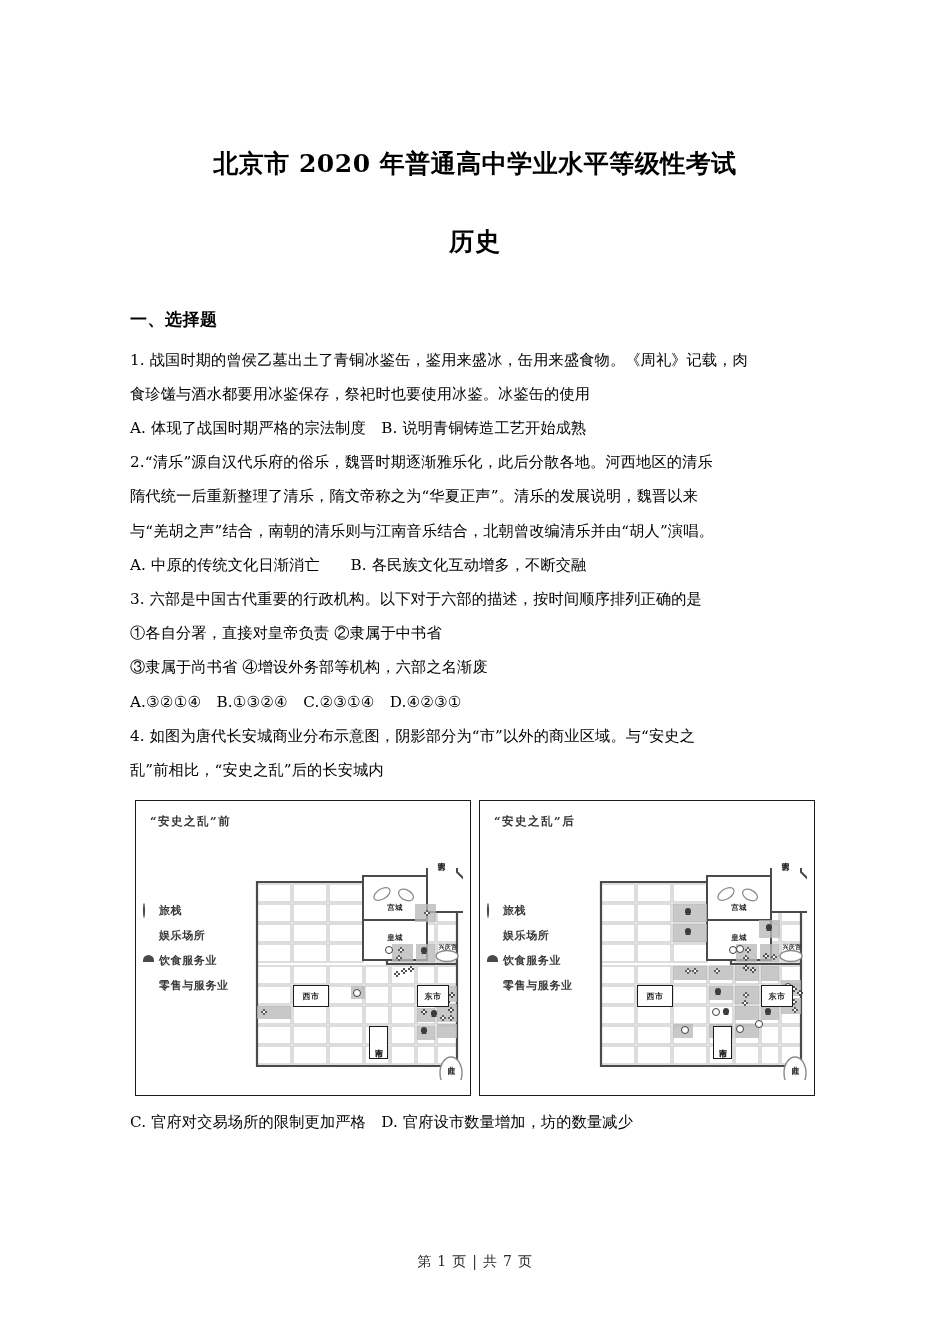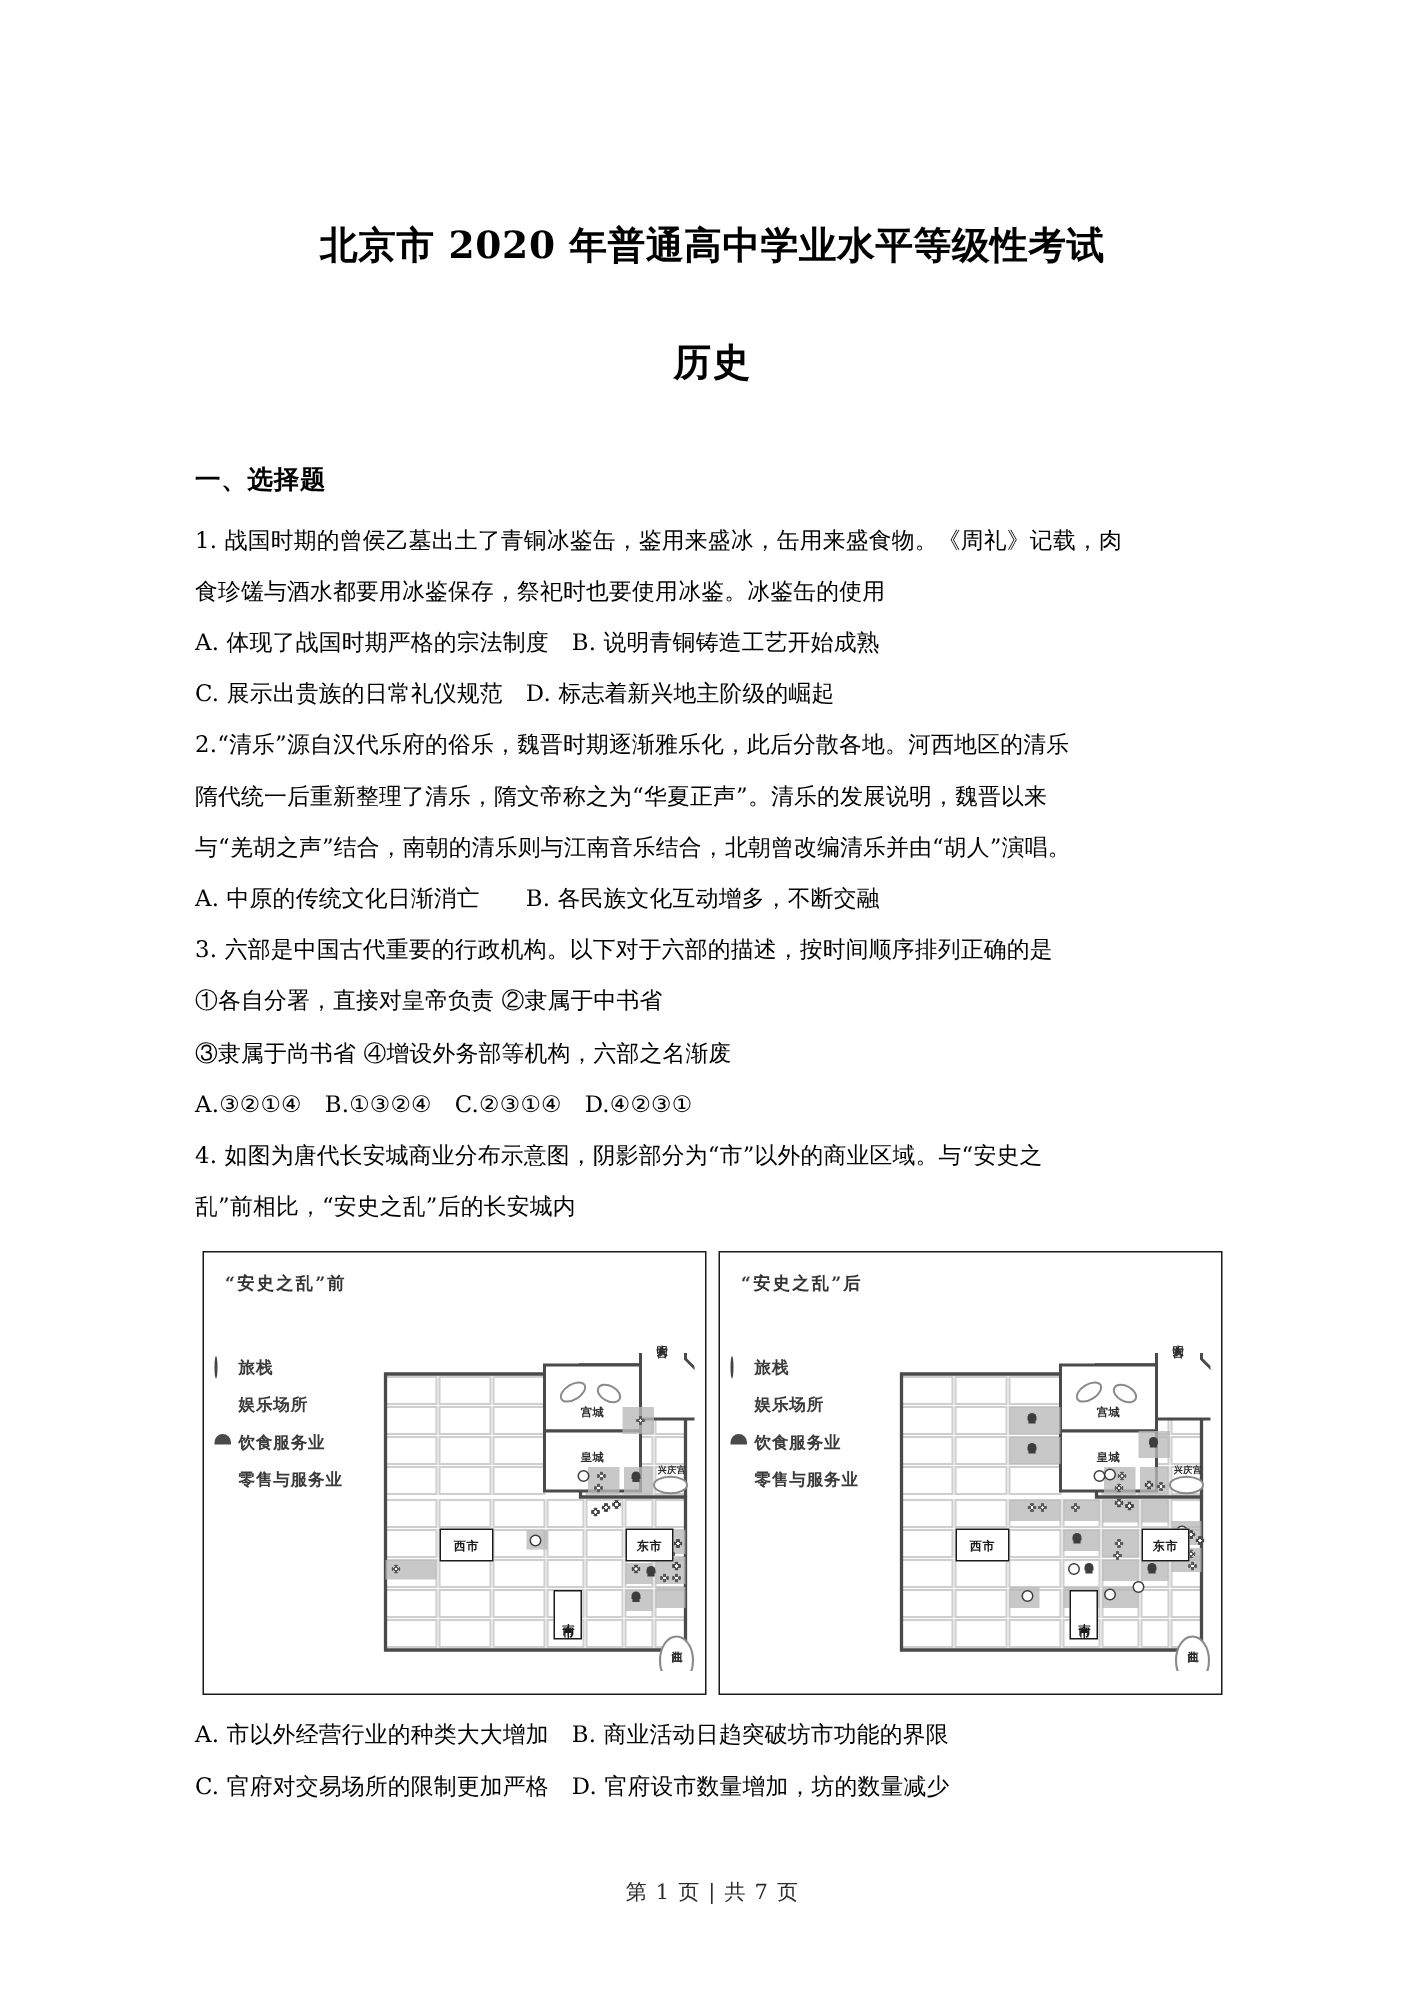--- a/index.html
+++ b/index.html
@@ -89,21 +89,21 @@
     top: 13px;
     font-size: 11.5px;
     font-weight: bold;
     letter-spacing: 1.5px;
     font-family: "DejaVu Serif", "Liberation Serif", serif;
     color: #333;
   }
   .legend {
     position: absolute;
     left: 6px;
-    top: 64px;
+    top: 97px;
     width: 108px;
   }
   .legend-row {
     display: flex;
     align-items: center;
     height: 25px;
     font-size: 11px;
     font-weight: bold;
     color: #3a3a3a;
     letter-spacing: 0.6px;
@@ -267,21 +267,20 @@
 <div class="page">
 
   <h1 class="doc-title">北京市 2020 年普通高中学业水平等级性考试</h1>
   <h2 class="doc-subtitle">历史</h2>
 
   <div class="section-head">一、选择题</div>
 
   <div class="q-line first">1. 战国时期的曾侯乙墓出土了青铜冰鉴缶，鉴用来盛冰，缶用来盛食物。《周礼》记载，肉</div>
   <div class="q-line">食珍馐与酒水都要用冰鉴保存，祭祀时也要使用冰鉴。冰鉴缶的使用</div>
   <div class="opt-line">A. 体现了战国时期严格的宗法制度　B. 说明青铜铸造工艺开始成熟</div>
-  <div class="opt-line">C. 展示出贵族的日常礼仪规范　D. 标志着新兴地主阶级的崛起</div>
 
   <div class="q-line">2.“清乐”源自汉代乐府的俗乐，魏晋时期逐渐雅乐化，此后分散各地。河西地区的清乐</div>
   <div class="q-line">隋代统一后重新整理了清乐，隋文帝称之为“华夏正声”。清乐的发展说明，魏晋以来</div>
   <div class="q-line">与“羌胡之声”结合，南朝的清乐则与江南音乐结合，北朝曾改编清乐并由“胡人”演唱。</div>
   <div class="opt-line">A. 中原的传统文化日渐消亡　　B. 各民族文化互动增多，不断交融</div>
 
   <div class="q-line">3. 六部是中国古代重要的行政机构。以下对于六部的描述，按时间顺序排列正确的是</div>
   <div class="q-line">①各自分署，直接对皇帝负责 ②隶属于中书省</div>
   <div class="q-line">③隶属于尚书省 ④增设外务部等机构，六部之名渐废</div>
   <div class="opt-line">A.③②①④　B.①③②④　C.②③①④　D.④②③①</div>
@@ -603,17 +602,16 @@
         <div class="map-label" style="left:185px;top:76px;width:24px;font-size:6px;">兴庆宫</div>
         <div class="map-label vert" style="left:196px;top:192px;">曲江</div>
 
         <div class="market-box" style="left:42px;top:117px;width:34px;height:20px;">西市</div>
         <div class="market-box" style="left:166px;top:117px;width:30px;height:20px;">东市</div>
         <div class="market-box vert" style="left:118px;top:158px;width:17px;height:31px;">南市</div>
       </div>
     </div>
   </div>
 
-  <div class="opt-line">A. 市以外经营行业的种类大大增加　B. 商业活动日趋突破坊市功能的界限</div>
   <div class="opt-line">C. 官府对交易场所的限制更加严格　D. 官府设市数量增加，坊的数量减少</div>
 
   <div class="footer">第 1 页 | 共 7 页</div>
 </div>
 
 </body></html>

